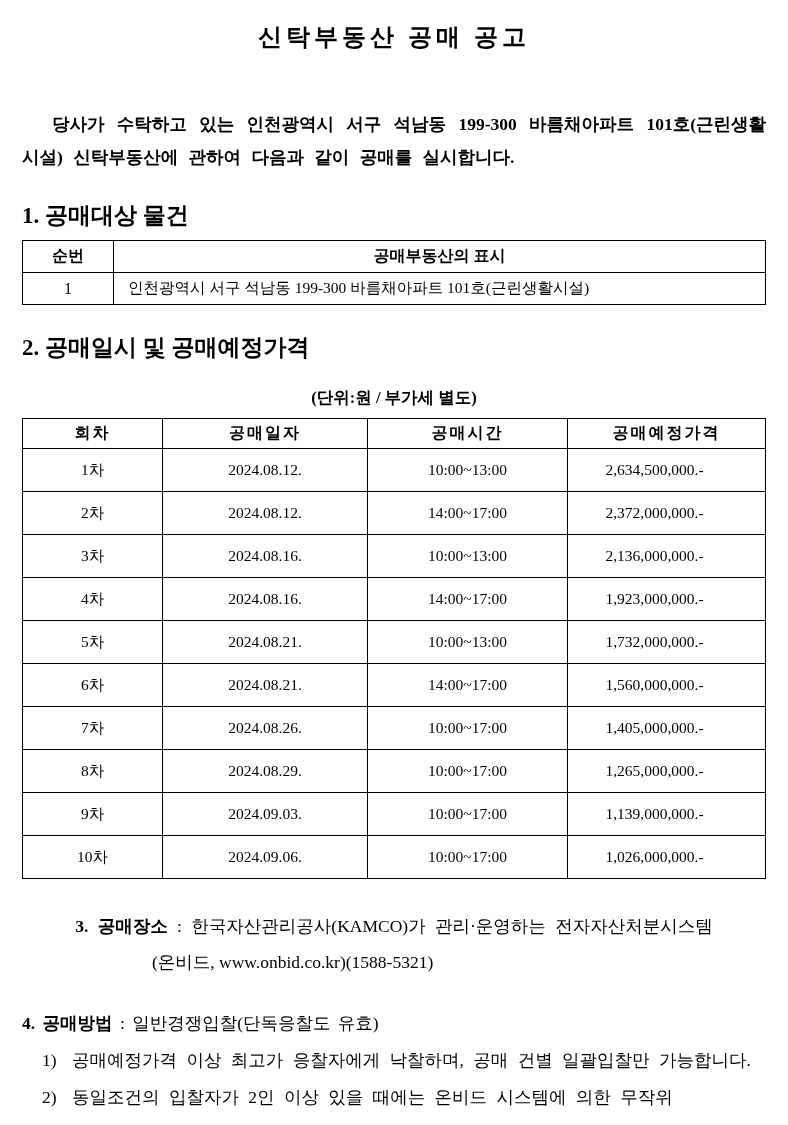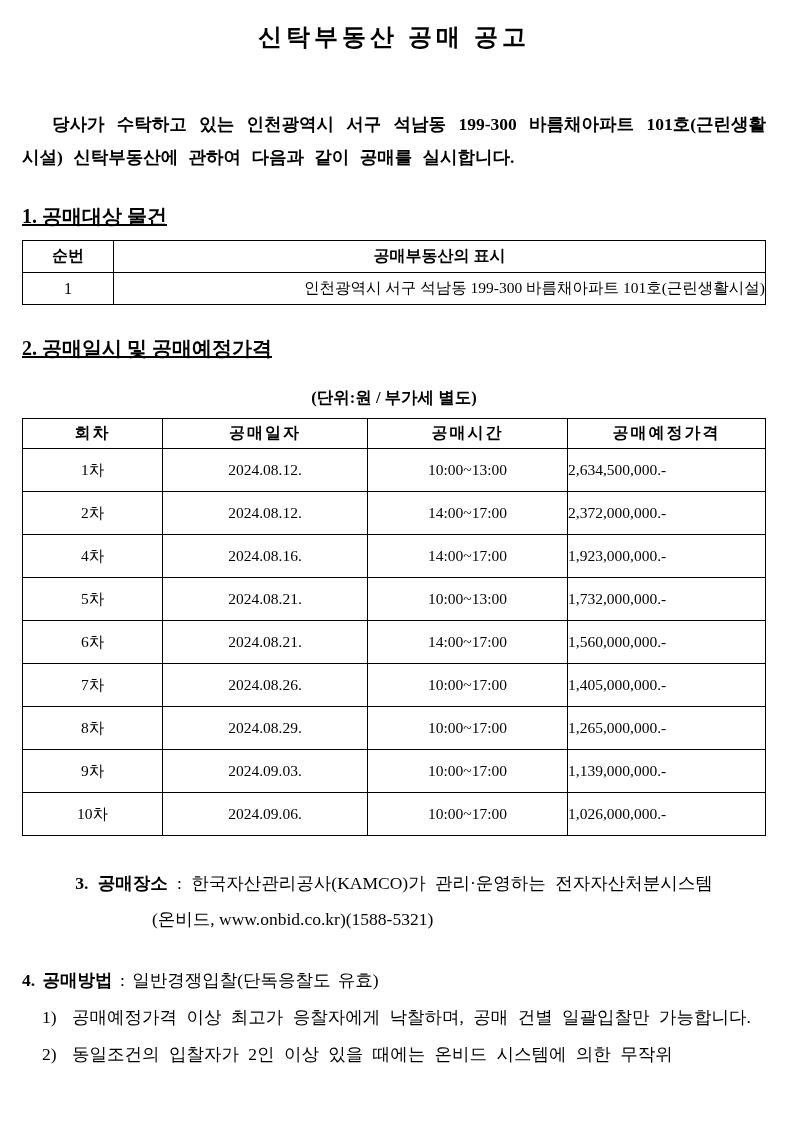--- a/index.html
+++ b/index.html
@@ -36,24 +36,23 @@
     font-size: 17.5px;
     font-weight: bold;
     line-height: 33px;
     text-align: justify;
     text-indent: 30px;
     word-spacing: 6px;
   }
 
   
   .sec-heading {
-    font-size: 20px;
+    font-size: 23px;
     font-weight: bold;
     line-height: 22px;
-    text-decoration: underline;
   }
   .sec1-heading { margin-top: 31px; }
   .sec2-heading { margin-top: 32px; }
 
   
   table {
     border-collapse: collapse;
     width: 100%;
     table-layout: fixed;
   }
@@ -64,41 +63,41 @@
     vertical-align: middle;
     padding: 0;
   }
   th { font-weight: bold; }
 
   .t1 { margin-top: 13px; }
   .t1 th { height: 31px; }
   .t1 td { height: 31px; }
   .t1 th:nth-child(1) { width: 90px; }
   .t1 td:nth-child(2) {
-    text-align: right;
+    text-align: left;
     padding-left: 14px;
     font-size: 15.5px;
   }
 
   .unit-note {
     margin-top: 28px;
     text-align: center;
     font-size: 16.5px;
     font-weight: bold;
     line-height: 22px;
   }
 
   .t2 { margin-top: 9px; }
   .t2 th { height: 29px; letter-spacing: 2px; }
   .t2 td { height: 42px; font-size: 15.5px; }
   .t2 th:nth-child(1) { width: 139px; }
   .t2 th:nth-child(2) { width: 204px; }
   .t2 th:nth-child(3) { width: 199px; }
   .t2 td:nth-child(4) {
-    text-align: left;
+    text-align: center;
     padding-right: 24px;
   }
 
   
   .sec-line {
     font-size: 17.5px;
     line-height: 36px;
     word-spacing: 5px;
   }
   .sec3-line1 { margin-top: 29px; text-align: center; }
@@ -173,20 +172,26 @@
           <td>10:00~13:00</td>
           <td>2,634,500,000.-</td>
         </tr>
         <tr>
           <td>2차</td>
           <td>2024.08.12.</td>
           <td>14:00~17:00</td>
           <td>2,372,000,000.-</td>
         </tr>
         <tr>
+          <td>3차</td>
+          <td>2024.08.16.</td>
+          <td>10:00~13:00</td>
+          <td>2,136,000,000.-</td>
+        </tr>
+        <tr>
           <td>4차</td>
           <td>2024.08.16.</td>
           <td>14:00~17:00</td>
           <td>1,923,000,000.-</td>
         </tr>
         <tr>
           <td>5차</td>
           <td>2024.08.21.</td>
           <td>10:00~13:00</td>
           <td>1,732,000,000.-</td>

